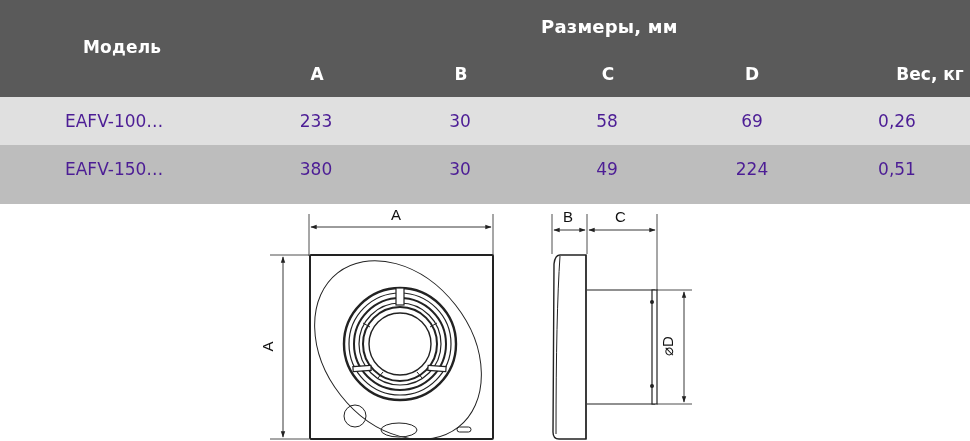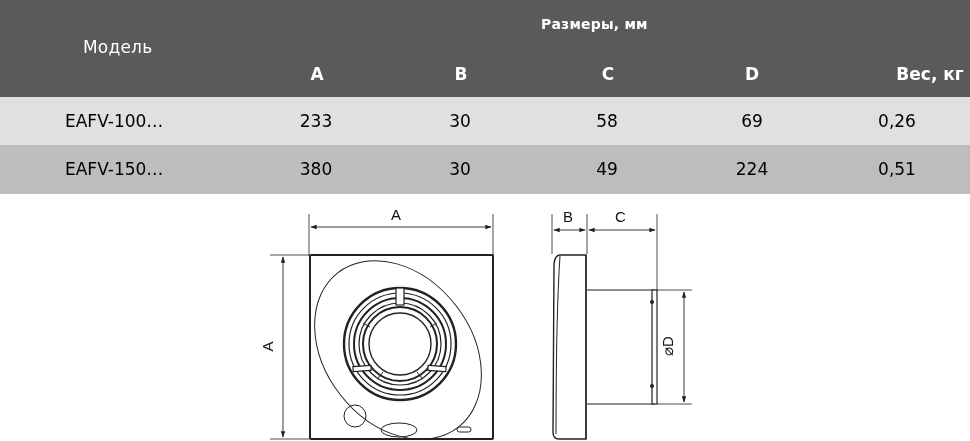--- a/index.html
+++ b/index.html
@@ -1,27 +1,27 @@
 <!DOCTYPE html>
 <html><head>
   <meta charset="utf-8">
   <style>
     * { box-sizing: border-box; margin: 0; padding: 0; }
     html, body { width: 970px; height: 441px; background: #ffffff; overflow: hidden; }
     body { font-family: "DejaVu Sans", "Liberation Sans", sans-serif; position: relative; }
 
     .spec-table { position: absolute; left: 0; top: 0; width: 970px; }
     .thead { position: relative; width: 970px; height: 97px; background: #5a5a5a; color: #ffffff; }
-    .thead .model-label { position: absolute; left: 83px; top: 37px; font-size: 17px; font-weight: normal; letter-spacing: 0.2px; }
-    .thead .group-label { position: absolute; left: 541px; top: 16px; font-size: 14px; font-weight: bold; letter-spacing: 0.2px; }
+    .thead .model-label { position: absolute; left: 83px; top: 37px; font-size: 17px; font-weight: bold; letter-spacing: 0.2px; }
+    .thead .group-label { position: absolute; left: 541px; top: 16px; font-size: 18px; font-weight: bold; letter-spacing: 0.2px; }
     .thead .col-h { position: absolute; top: 64px; font-size: 17px; font-weight: bold; transform: translateX(-50%); white-space: nowrap; }
 
-    .trow { position: relative; width: 970px; height: 48px; color: #000000; }
+    .trow { position: relative; width: 970px; height: 48px; color: #4c1d95; }
     .trow.r1 { background: #e0e0e0; height: 48px; }
-    .trow.r2 { background: #bdbdbd; height: 49px; }
+    .trow.r2 { background: #bdbdbd; height: 59px; }
     .trow .cell { position: absolute; top: 14px; font-size: 17px; font-weight: normal; transform: translateX(-50%); white-space: nowrap; }
     .trow .cell.model { transform: none; left: 65px; }
 
     .diagram { position: absolute; left: 0; top: 194px; width: 970px; height: 247px; }
     .diagram svg { position: absolute; left: 0; top: 0; }
     .dim-label { position: absolute; font-size: 15px; color: #111; font-family: "Liberation Sans", sans-serif; }
   </style>
 </head>
 <body>
 

